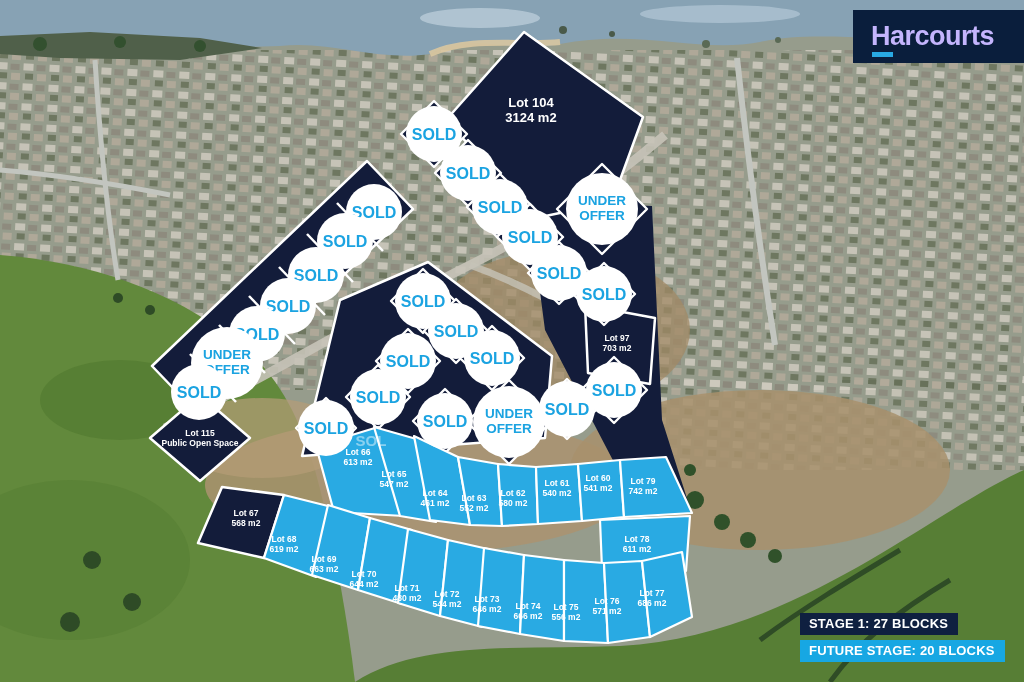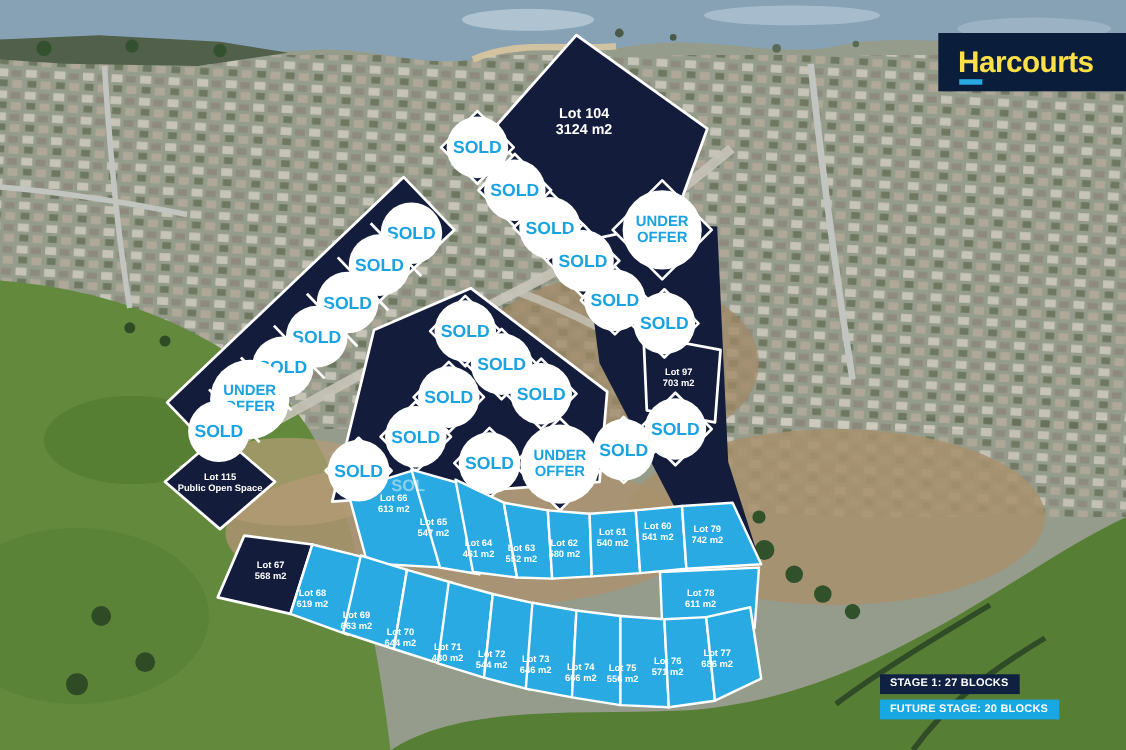--- a/index.html
+++ b/index.html
@@ -1,28 +1,28 @@
 <!DOCTYPE html>
 <html><head>
 <meta charset="utf-8">
 <style>
   html,body{margin:0;padding:0;background:#222;}
   .stage{position:relative;width:1024px;height:682px;overflow:hidden;
          font-family:"Liberation Sans",sans-serif;}
   .stage svg{position:absolute;left:0;top:0;}
   svg text{font-family:"Liberation Sans",sans-serif;font-weight:bold;}
   .logo{position:absolute;left:853px;top:10px;width:171px;height:53px;
-        background:#0a1e3c;color:#fde047;margin-top:20px;}
+        background:#0a1e3c;color:#c4b5fd;}
   .logo-text{position:absolute;left:18px;top:11px;font-size:27px;font-weight:bold;
              letter-spacing:-.5px;}
   .logo-underline{position:absolute;left:19px;top:42px;width:21px;height:5px;
                   background:#29a9e2;}
   .legend{position:absolute;left:800px;top:613px;display:flex;flex-direction:column;
           gap:5px;align-items:flex-start;}
-  .legend-item{color:#fff;font-weight:bold;font-size:10px;padding:3px 10px 4px 9px;
+  .legend-item{color:#fff;font-weight:bold;font-size:13px;padding:3px 10px 4px 9px;
                white-space:nowrap;letter-spacing:.2px;}
   .legend-stage1{background:#0f2040;}
   .legend-future{background:#17a7e3;}
 </style>
 </head>
 <body>
 
 <div class="stage">
 
 <svg width="1024" height="682" viewBox="0 0 1024 682">

